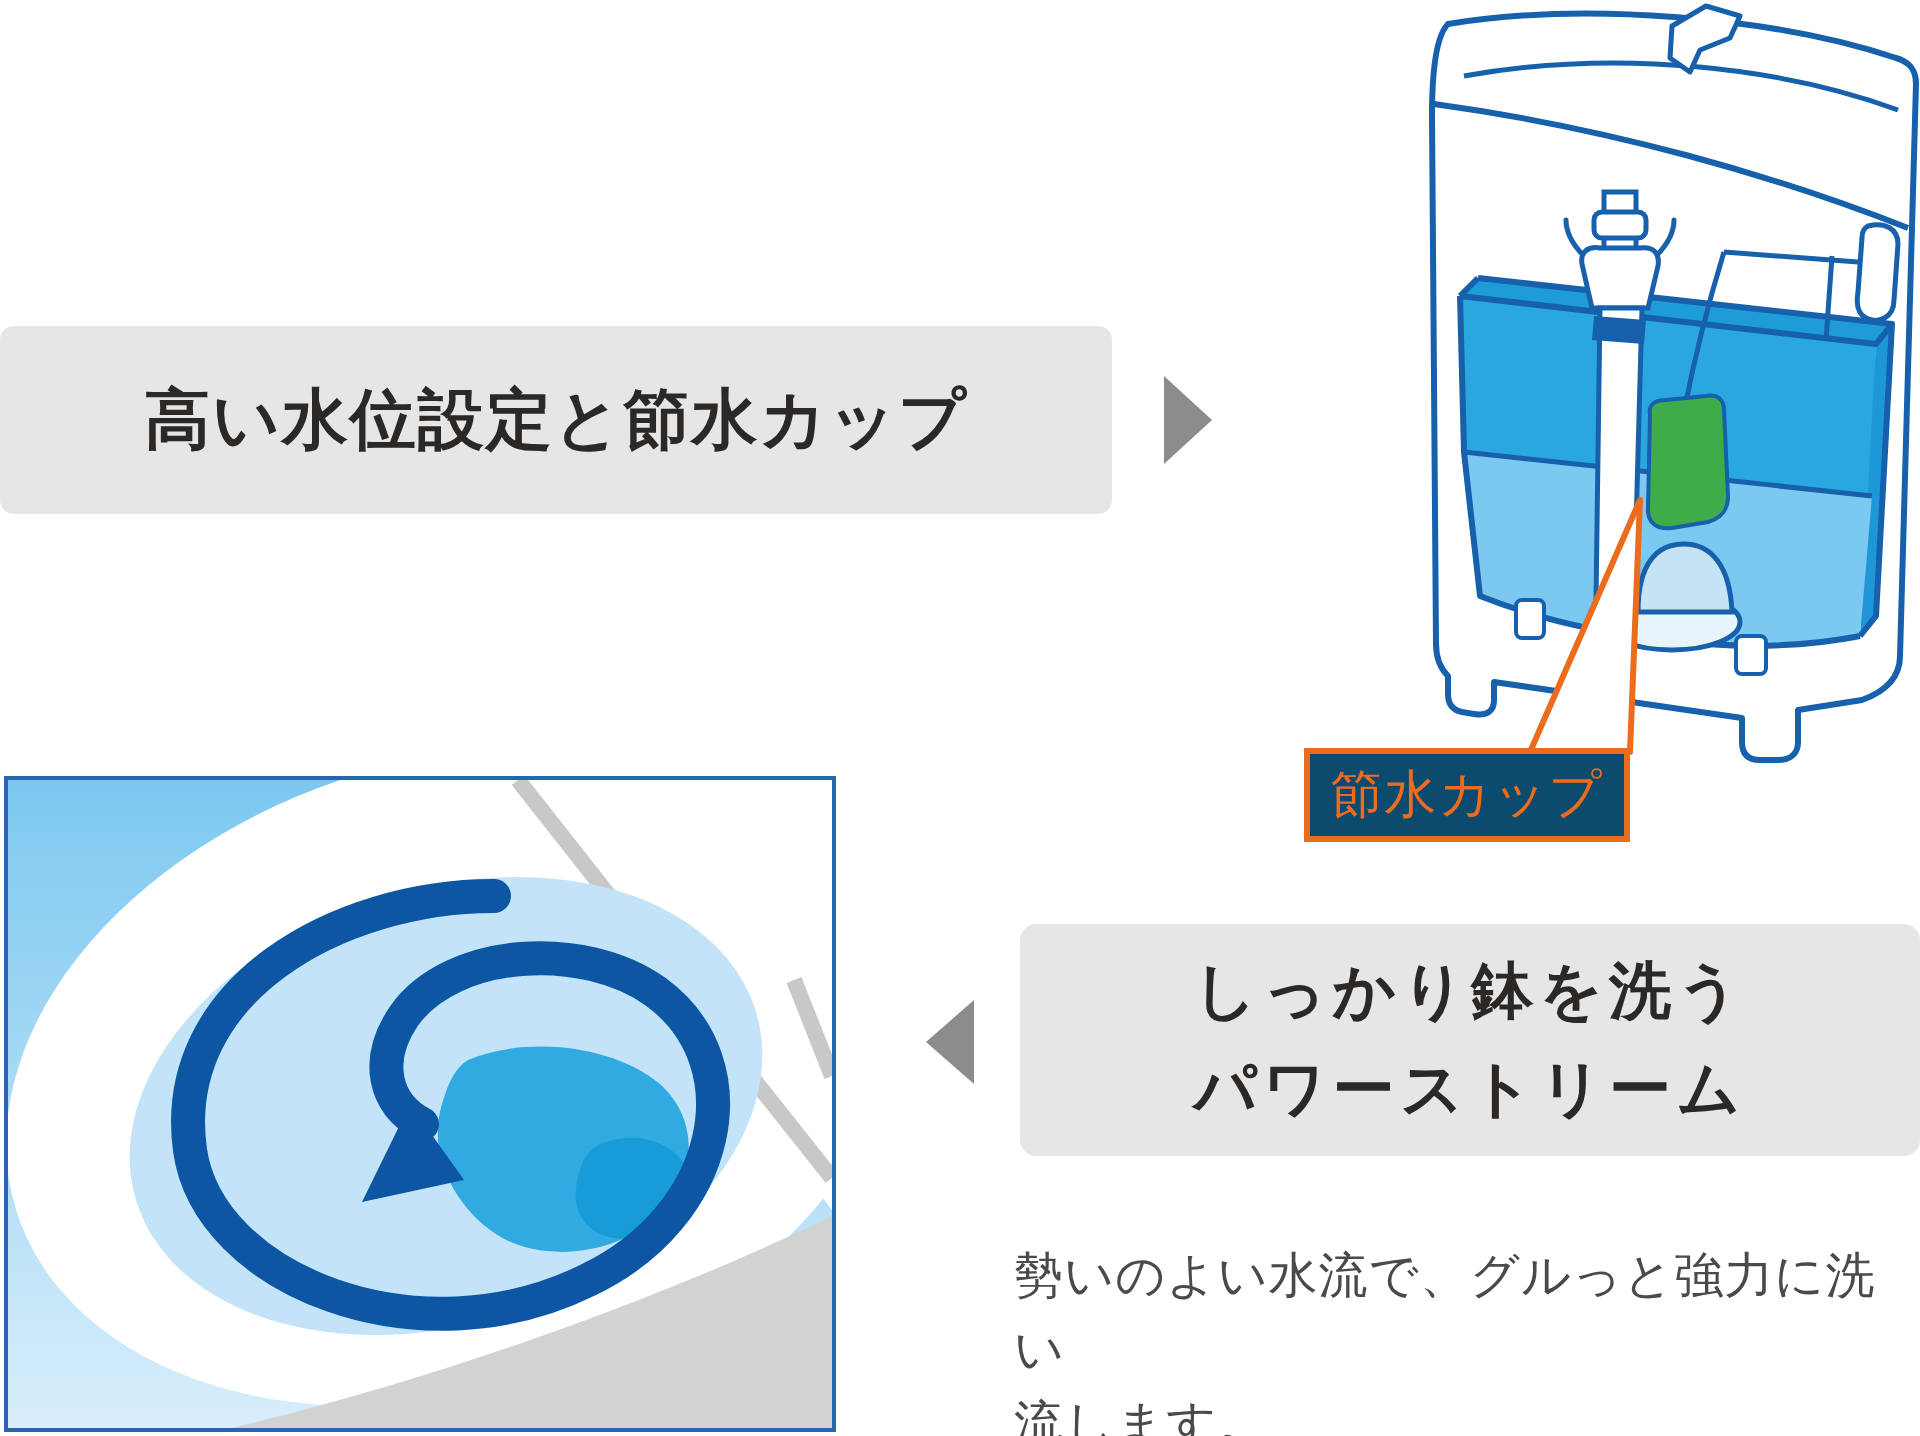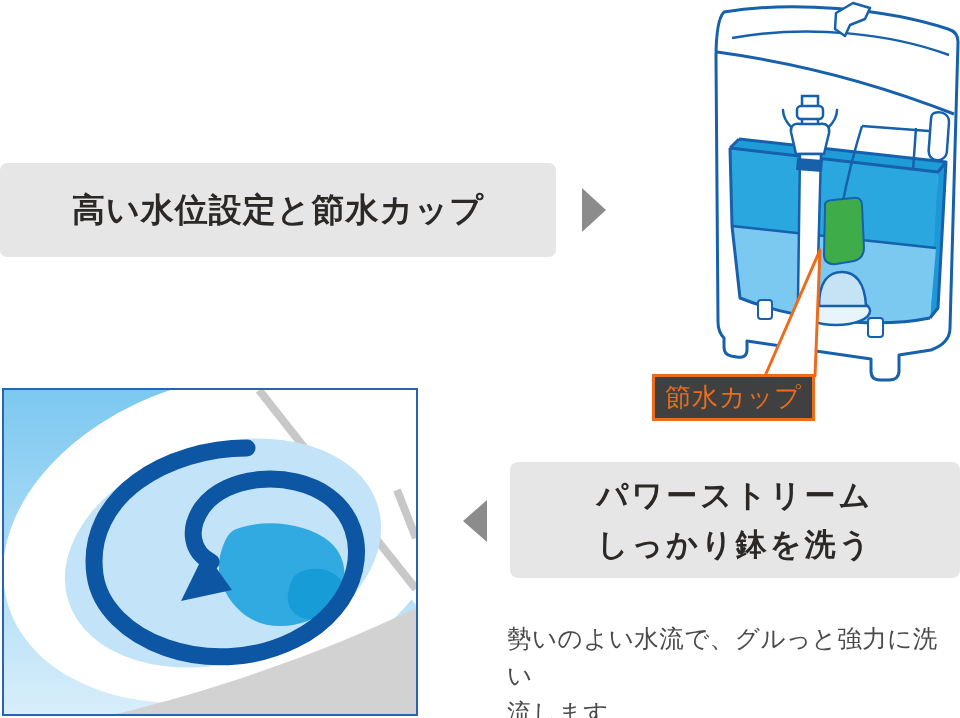--- a/index.html
+++ b/index.html
@@ -42,21 +42,21 @@
     border-right:24px solid var(--arrow-gray);
     border-top:21px solid transparent;border-bottom:21px solid transparent;
   }
   .tank-wrap{left:640px;top:0;width:320px;height:430px;}
   .bowl-wrap{
     left:2px;top:388px;width:416px;height:328px;
     border:2px solid #2766AE;background:#9cd3f2;
   }
   .callout-label{
     left:652px;top:374px;width:163px;height:47px;
-    border:3px solid var(--accent-orange);background:#404040;
+    border:3px solid var(--accent-orange);background:#0c4a6e;
     color:var(--accent-orange);font-size:26px;letter-spacing:1px;
     display:flex;align-items:center;justify-content:center;
     font-family:"Liberation Sans","DejaVu Sans",sans-serif;
   }
 </style>
 </head>
 <body>
 
 <div class="canvas">
 
@@ -145,21 +145,21 @@
            C 293,231 282,219 284,204 C 286,192 289,185 296,182 Z" fill="#189CD8"></path>
 
       <path d="M 243,58 C 165,58 80,105 91,185 C 100,250 205,292 290,250
            C 357,218 373,142 324,106 C 288,80 222,84 198,118 C 183,140 188,162 207,172" fill="none" stroke="#0C56A4" stroke-width="17" stroke-linecap="round"></path>
       <polygon points="201,162 228,200 177,211" fill="#0C56A4"></polygon>
     </svg>
   </div>
 
   <div class="abs tri-left"></div>
   <div class="abs heading-box two">
+    <span>しっかり鉢を洗う</span>
     <span>パワーストリーム</span>
-    <span>しっかり鉢を洗う</span>
   </div>
   <div class="abs para two">
     <div>勢いのよい水流で、グルっと強力に洗い</div>
     <div>流します。</div>
   </div>
 
 </div>
 
 </body></html>

